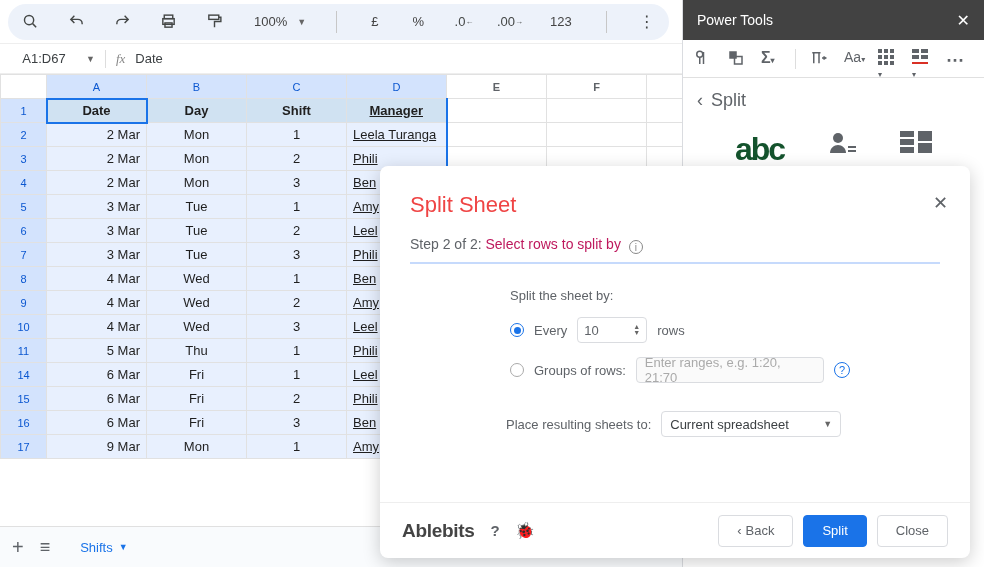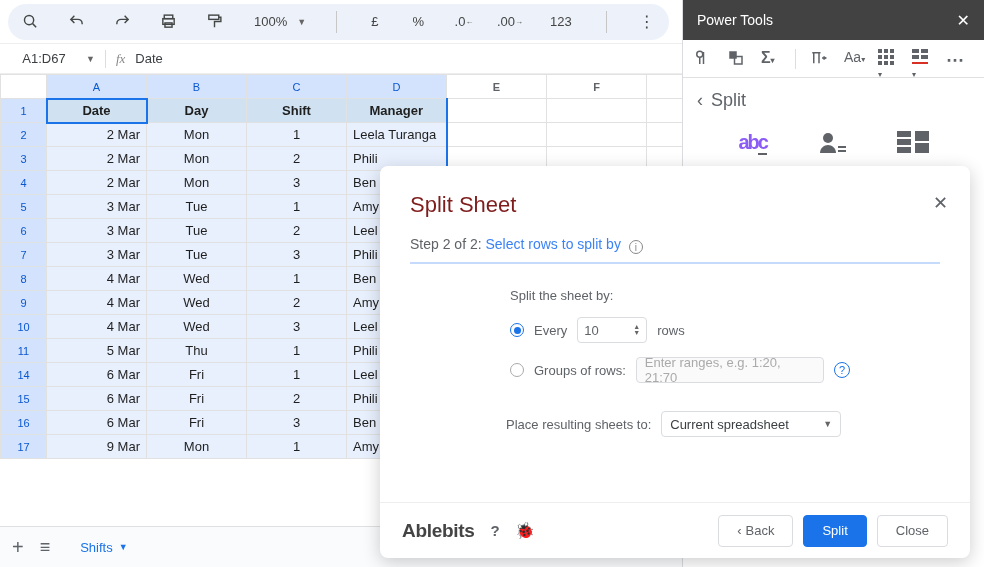--- a/index.html
+++ b/index.html
@@ -28,42 +28,42 @@
 .colhdr { background: #fff; border: 1px solid #e1e1e1; font-size: 11px; color: #5f6368; text-align: center; height: 24px; }
 .colhdr.sel { background: #d3e3fd; color: #0b57d0; font-weight: 500; }
 .rowhdr.sel { background: #d3e3fd; color: #0b57d0; font-weight: 500; }
 .corner { background: #fff; border: 1px solid #e1e1e1; }
 td.cell { border: 1px solid #e1e1e1; height: 24px; padding: 0 6px; font-size: 13px; color: #1f1f1f; text-align: right; background: #fff; }
 td.cell.sel { background: #e8f0fe; }
 td.cell.hdrrow { background: #d0e2f2; font-weight: bold; text-align: center; }
 td.cell.left { text-align: left; }
 td.cell.center { text-align: center; }
 .active-border { outline: 2px solid #1a73e8; outline-offset: -1px; }
-.sel-right-border { border-right: 2px solid #1a73e8 !important; }
+.sel-right-border { border-right: 2px solid #1a73e8 !important; text-decoration: underline; }
 
 
 .sheetbar { position: absolute; bottom: 0; left: 0; width: 682px; height: 41px; border-top: 1px solid #e0e0e0; background: #f9fbfd; display: flex; align-items: center; padding: 0 12px; gap: 16px; }
 .sheettab { padding: 8px 14px; color: #1a73e8; font-weight: 500; border-radius: 4px 4px 0 0; display: flex; align-items: center; gap: 6px; font-size: 13px; }
 
 
 .sidepanel { position: absolute; top: 0; right: 0; width: 302px; height: 567px; background: #fff; border-left: 1px solid #dadce0; }
 .sp-titlebar { height: 40px; background: #424242; color: #fff; display: flex; align-items: center; padding: 0 14px; font-size: 14px; font-weight: 500; justify-content: space-between; }
 .sp-toolbar { height: 38px; border-bottom: 1px solid #e0e0e0; display: flex; align-items: center; padding: 0 10px; gap: 14px; }
 .sp-tool { width: 20px; height: 20px; color: #5f6368; }
 .sp-crumb { padding: 12px 14px; font-size: 18px; color: #5f6368; display: flex; align-items: center; gap: 8px; }
 .sp-icons-row { display: flex; justify-content: space-around; padding: 8px 30px 14px; }
-.sp-bigicon { font-size: 20px; color: #8b5cf6; }
+.sp-bigicon { font-size: 32px; color: #14532d; }
 
 
 .dialog { position: absolute; left: 380px; top: 166px; width: 590px; height: 392px; background: #fff; border-radius: 8px; box-shadow: 0 4px 18px rgba(0,0,0,0.2); }
 .dlg-pad { padding: 26px 30px 12px; }
-.dlg-title { font-size: 22px; color: #7f1d1d; font-weight: 400; }
+.dlg-title { font-size: 22px; color: #ef4444; font-weight: 400; }
 .dlg-close { position: absolute; top: 26px; right: 22px; color: #5f6368; cursor: pointer; font-size: 18px; }
 .dlg-step { margin-top: 18px; font-size: 14px; color: #5f6368; padding-bottom: 8px; border-bottom: 2px solid #c6dafc; }
-.dlg-step a { color: #3b82f6; text-decoration: none; }
+.dlg-step a { color: #be185d; text-decoration: none; }
 .info-circle { display: inline-block; width: 14px; height: 14px; border: 1.5px solid #888; border-radius: 50%; font-size: 10px; line-height: 13px; text-align: center; color: #888; margin-left: 4px; vertical-align: -2px; }
 .dlg-body { padding: 24px 90px 0 100px; font-size: 13px; color: #5f6368; }
 .dlg-label { text-align: left; margin-bottom: 14px; }
 .dlg-row { display: flex; align-items: center; gap: 10px; margin-bottom: 14px; }
 .radio { width: 14px; height: 14px; border: 1.5px solid #1a73e8; border-radius: 50%; display: inline-flex; align-items: center; justify-content: center; }
 .radio.on::after { content: ''; width: 7px; height: 7px; background: #1a73e8; border-radius: 50%; }
 .radio.off { border-color: #aaa; }
 .num-input { width: 70px; height: 26px; border: 1px solid #dadce0; border-radius: 4px; display: flex; align-items: center; padding: 0 6px; justify-content: space-between; }
 .spinner { display: flex; flex-direction: column; font-size: 7px; color: #666; line-height: 6px; }
 .text-input { flex: 1; height: 26px; border: 1px solid #dadce0; border-radius: 4px; padding: 0 8px; color: #aaa; display: flex; align-items: center; background: #fafafa; }

